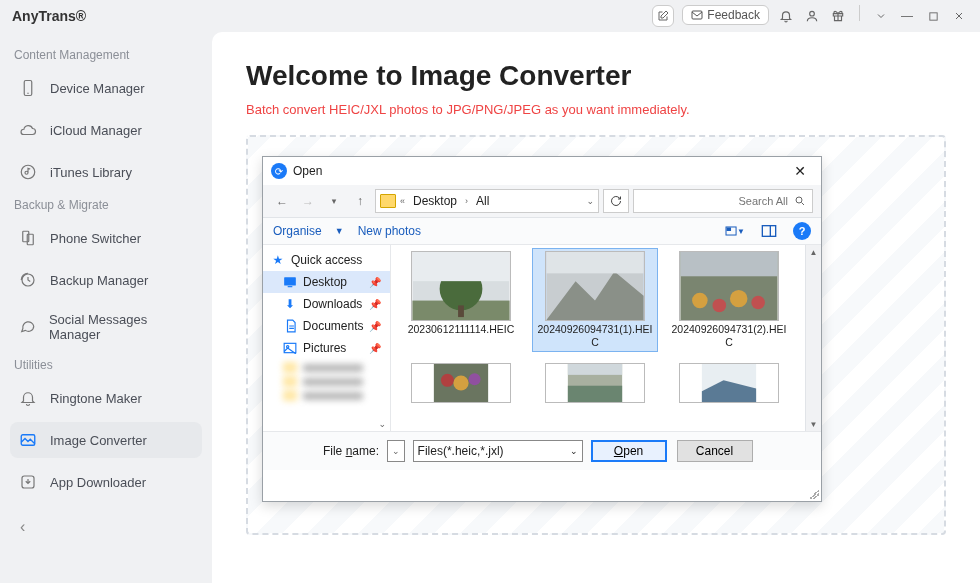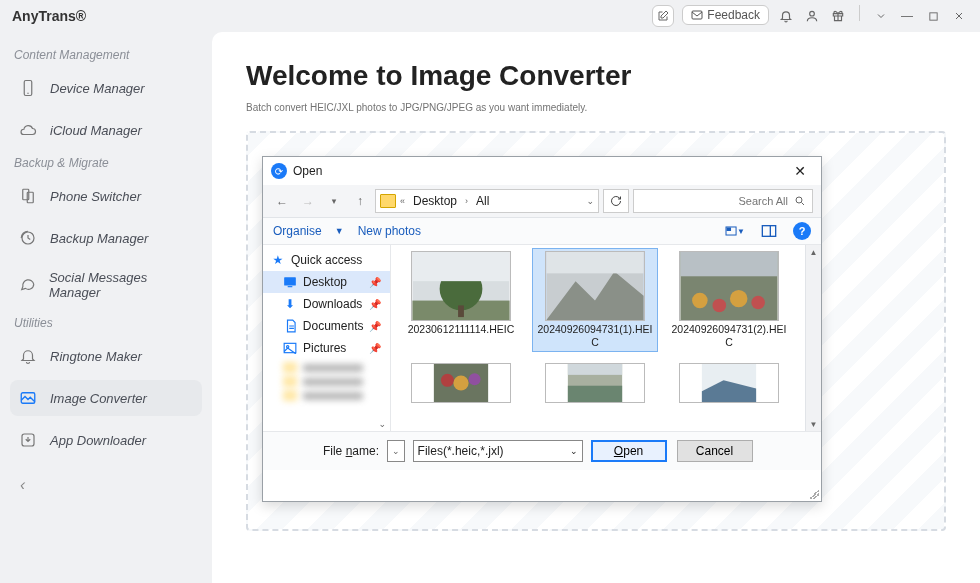--- a/index.html
+++ b/index.html
@@ -5,30 +5,30 @@
 * { box-sizing: border-box; margin: 0; padding: 0; }
 body { font-family: -apple-system, "Segoe UI", Arial, sans-serif; background: #f0f1f3; width: 980px; height: 583px; overflow: hidden; position: relative; color: #333; }
 .titlebar { display: flex; align-items: center; height: 32px; padding: 0 12px; }
 .app-name { font-size: 14px; font-weight: 600; color: #333; }
 .titlebar-spacer { flex: 1; }
 .titlebar-controls { display: flex; align-items: flex-start; gap: 8px; }
 .tb-btn { display: inline-flex; align-items: center; justify-content: center; width: 22px; height: 22px; border: 1px solid #ccc; border-radius: 6px; color: #666; cursor: pointer; font-size: 12px; background: #fff; }
 .tb-btn.noborder { border: none; background: transparent; width: 18px; }
 .feedback-btn { display: inline-flex; align-items: center; gap: 4px; border: 1px solid #ccc; border-radius: 6px; padding: 2px 8px; font-size: 12px; color: #555; background: #fff; cursor: pointer; }
 .main-wrap { display: flex; height: calc(100% - 32px); }
-.sidebar { width: 212px; padding: 8px 10px; font-style: italic; }
+.sidebar { width: 212px; padding: 8px 10px; }
 .section-label { font-size: 12px; color: #8b8f97; margin: 8px 0 8px 4px; }
 .nav-item { display: flex; align-items: center; gap: 12px; padding: 8px 8px; border-radius: 8px; font-size: 13px; color: #4a4e57; cursor: pointer; margin-bottom: 6px; }
 .nav-item.active { background: #e7e9ec; }
 .nav-item .ico { width: 20px; height: 20px; display: inline-flex; align-items: center; justify-content: center; color: #777; }
 .nav-item.active .ico { color: #1a7af8; }
 .back-caret { margin-top: 6px; padding: 6px 10px; color: #888; cursor: pointer; display: inline-block; }
 .content { flex: 1; background: #fff; border-radius: 10px 0 0 0; padding: 28px 34px; position: relative; }
 .page-title { font-size: 28px; font-weight: 700; color: #222; }
-.page-sub { font-size: 10px; color: #737373; margin-top: 10px; }
+.page-sub { font-size: 13px; color: #ef4444; margin-top: 10px; }
 .drop-area { margin-top: 18px; border: 2px dashed #d6dbe2; border-radius: 4px; height: 400px; background: repeating-linear-gradient(-45deg, #f7f9fb, #f7f9fb 18px, #fff 18px, #fff 36px); }
 
 .win-dialog { position: absolute; left: 262px; top: 156px; width: 560px; height: 346px; background: #fff; border: 1px solid #9aa0a6; box-shadow: 0 4px 12px rgba(0,0,0,0.15); font-size: 12px; color: #222; }
 .wd-title { display: flex; align-items: center; height: 28px; padding: 0 8px; }
 .wd-title-ico { width: 16px; height: 16px; border-radius: 50%; background: #1a7af8; color: #fff; display: inline-flex; align-items: center; justify-content: center; font-size: 10px; margin-right: 6px; }
 .wd-title-spacer { flex: 1; }
 .wd-close { width: 26px; height: 22px; display: inline-flex; align-items: center; justify-content: center; cursor: pointer; font-size: 14px; }
 .wd-addr { display: flex; align-items: center; gap: 4px; padding: 4px 8px; background: #f4f5f7; border-bottom: 1px solid #e1e4e8; }
 .wd-arrow { width: 22px; height: 22px; display: inline-flex; align-items: center; justify-content: center; color: #666; cursor: pointer; }
 .wd-arrow.disabled { color: #bbb; cursor: default; }
@@ -141,20 +141,29 @@
       <span>Device Manager</span>
     </div>
     <div class="nav-item">
       <span class="ico">
           <svg width="18" height="18" viewBox="0 0 24 24" fill="none" stroke="currentColor" stroke-width="1.6">
             <path d="M18 18a4 4 0 000-8 6 6 0 00-11.5 1A3.5 3.5 0 006 18h12z"></path>
           </svg>
         </span>
       <span>iCloud Manager</span>
     </div>
+    <div class="nav-item">
+      <span class="ico">
+          <svg width="18" height="18" viewBox="0 0 24 24" fill="none" stroke="currentColor" stroke-width="1.6">
+            <circle cx="12" cy="12" r="9"></circle>
+            <path d="M10 15a2 2 0 100-4 2 2 0 000 4zM12 13V7l3 1"></path>
+          </svg>
+        </span>
+      <span>iTunes Library</span>
+    </div>
 
     <div class="section-label">Backup &amp; Migrate</div>
     <div class="nav-item">
       <span class="ico">
           <svg width="18" height="18" viewBox="0 0 24 24" fill="none" stroke="currentColor" stroke-width="1.6">
             <rect x="5" y="3" width="8" height="14" rx="1"></rect>
             <rect x="11" y="7" width="8" height="14" rx="1"></rect>
           </svg>
         </span>
       <span>Phone Switcher</span>

